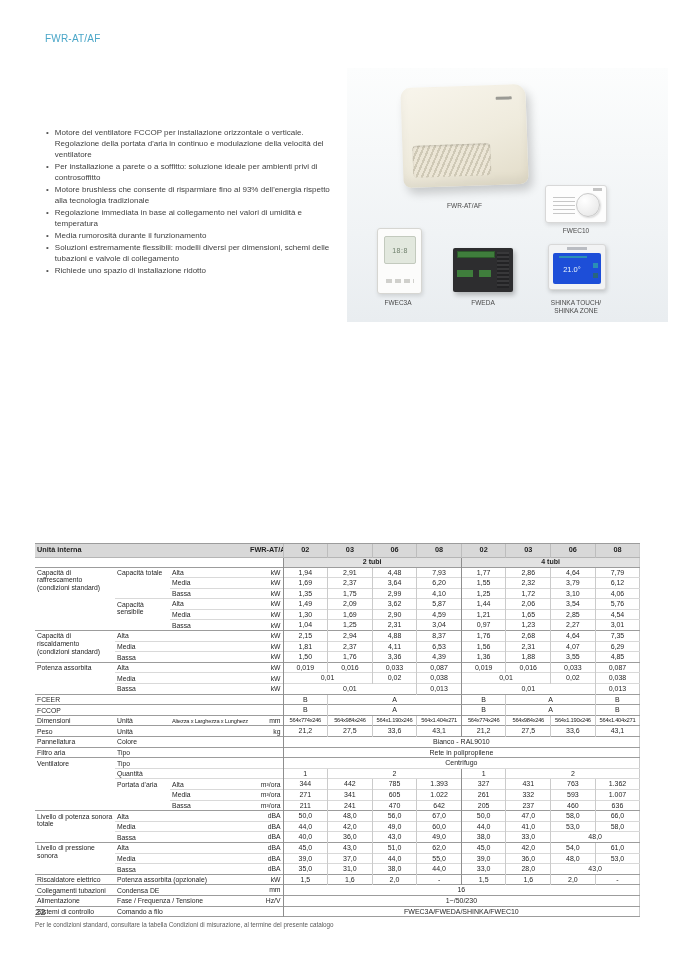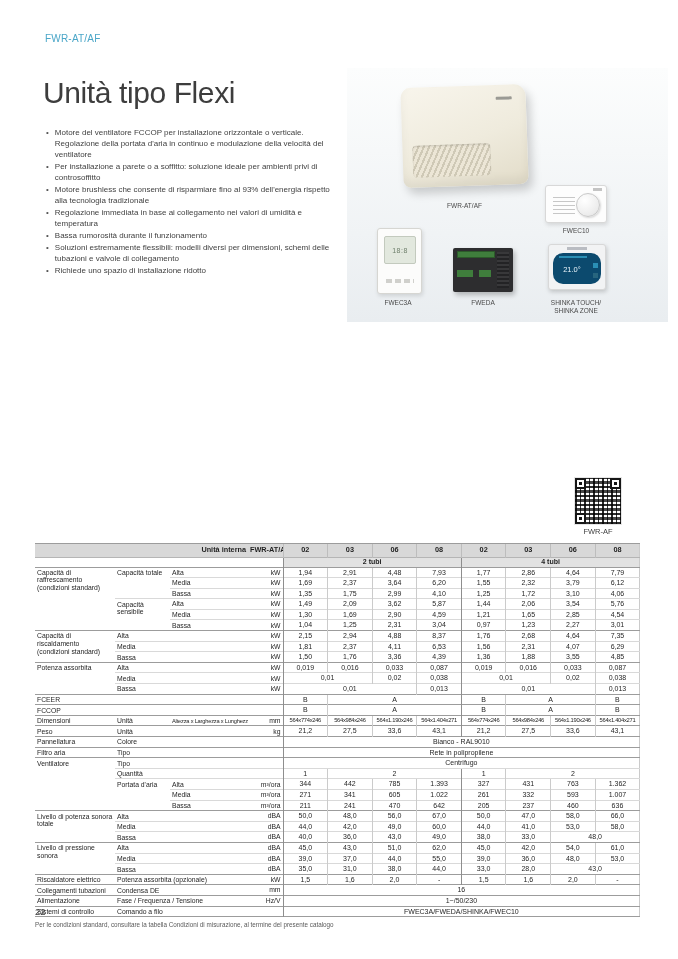--- a/index.html
+++ b/index.html
@@ -55,22 +55,22 @@
            box-shadow:inset 0 0 0 1px #2c5a2a; }
   .fweda .t2 { position:absolute; left:4px; top:22px; width:16px; height:7px; background:#3f7d3c; }
   .fweda .t3 { position:absolute; left:26px; top:22px; width:12px; height:7px; background:#3f7d3c; }
   .fweda .rib { position:absolute; right:4px; top:4px; width:12px; height:36px;
            background:repeating-linear-gradient(0deg,#232325 0 2px,#38383a 2px 4px); }
 
   .shinka { position:absolute; left:201px; top:176px; width:58px; height:46px; background:#f2f3f4;
             border:1px solid #d8d8d8; border-radius:3px; box-shadow:1px 2px 4px rgba(0,0,0,.18); }
   .shinka .brand { position:absolute; left:50%; top:2px; transform:translateX(-50%);
             width:20px; height:3px; background:#b9bcc2; }
-  .shinka .scr { position:absolute; left:4px; top:8px; right:4px; bottom:5px; background:#0c4a6e;
-            border-radius:10px; }
+  .shinka .scr { position:absolute; left:4px; top:8px; right:4px; bottom:5px; background:#1d4ed8;
+            border-radius:2px; }
   .shinka .temp { position:absolute; left:0; right:10px; top:12px; text-align:center;
             font-size:7.5px; color:#eaf4fa; }
   .shinka .bar { position:absolute; left:6px; top:3px; width:28px; height:2px; background:#2a8fb5; }
   .shinka .ic1,.shinka .ic2 { position:absolute; right:3px; width:5px; height:5px; background:#2a8fb5; }
   .shinka .ic1 { top:10px; } .shinka .ic2 { top:20px; background:#27657e; }
 
   
   .qr-wrap { position:absolute; width:60px; text-align:center; }
   .qr { position:relative; width:46px; height:46px; margin:0 auto; background:#fff;
         background-image:
@@ -95,59 +95,58 @@
   td.l2 { font-size:6.8px; line-height:7.6px; vertical-align:top; padding-top:1.4px;
           white-space:normal; }
   td.l3 { font-size:6.8px; }
   td.l3.sm { font-size:5.7px; letter-spacing:-.2px; }
   td.u  { text-align:right; font-size:6.8px; }
   td.d  { text-align:center; border-left:1px solid #cbcbcb; }
   td.d.sm { font-size:5.8px; letter-spacing:-.3px; }
   td.gb { border-left:1px solid #8e8e8e; }
   tr.hr td { background:#d8d8d8; height:13.5px; font-weight:bold; font-size:7.3px;
              border-top:1px solid #9c9c9c; }
-  td.hl { text-align:right;margin-left:12px; }
+  td.hl { text-align:left;margin-left:12px; }
   td.hu { text-align:right; }
   td.hd { text-align:center; border-left:1px solid #bdbdbd; }
   tr.shr td { height:10px; }
   td.sub { background:#e2e2e2; text-align:center; font-weight:bold; font-size:7px;
            border-left:1px solid #8e8e8e; border-top:1px solid #b5b5b5; }
   td.x { background:#fff; border-top:1px solid #b5b5b5; }
 
   .footnote { position:absolute; left:35px; top:921px; font-size:6.3px; color:#5a5a5a; }
   .page-num { position:absolute; left:35px; top:906px; font-size:9.5px; color:#3a3a3a; }
 </style>
 </head>
 <body>
 
 <div class="page">
 
   <div class="model-code">FWR-AT/AF</div>
-  <div class="page-title">Unità tipo Flexi</div>
 
   <ul class="features">
     <li>
         <span class="blt">•</span>
         <span>Motore del ventilatore FCCOP per installazione orizzontale o verticale. Regolazione della portata d'aria in continuo e modulazione della velocità del ventilatore</span>
       </li>
     <li>
         <span class="blt">•</span>
         <span>Per installazione a parete o a soffitto: soluzione ideale per ambienti privi di controsoffitto</span>
       </li>
     <li>
         <span class="blt">•</span>
         <span>Motore brushless che consente di risparmiare fino al 93% dell'energia rispetto alla tecnologia tradizionale</span>
       </li>
     <li>
         <span class="blt">•</span>
         <span>Regolazione immediata in base ai collegamento nei valori di umidità e temperatura</span>
       </li>
     <li>
         <span class="blt">•</span>
-        <span>Bassa rumorosità durante il funzionamento</span>
+        <span>Media rumorosità durante il funzionamento</span>
       </li>
     <li>
         <span class="blt">•</span>
         <span>Soluzioni estremamente flessibili: modelli diversi per dimensioni, schemi delle tubazioni e valvole di collegamento</span>
       </li>
     <li>
         <span class="blt">•</span>
         <span>Richiede uno spazio di installazione ridotto</span>
       </li>
   </ul>
@@ -188,28 +187,20 @@
         <div class="ic1"></div>
         <div class="ic2"></div>
       </div>
     </div>
     <div class="plabel" style="left:196px; top:231px; width:66px;">
       <span>SHINKA TOUCH/</span><br>
       <span>SHINKA ZONE</span>
     </div>
   </div>
 
-  <div class="qr-wrap" style="left:568px; top:478px;">
-    <div class="qr">
-      <div class="fp tl"></div>
-      <div class="fp tr"></div>
-      <div class="fp bl"></div>
-    </div>
-    <div class="qr-label">FWR-AF</div>
-  </div>
 
   <div class="spec-table">
     <table>
       <colgroup>
         <col style="width:80px">
           <col style="width:55px">
           <col style="width:78px">
           <col style="width:35px">
         <col style="width:44.6px">
           <col style="width:44.6px">

